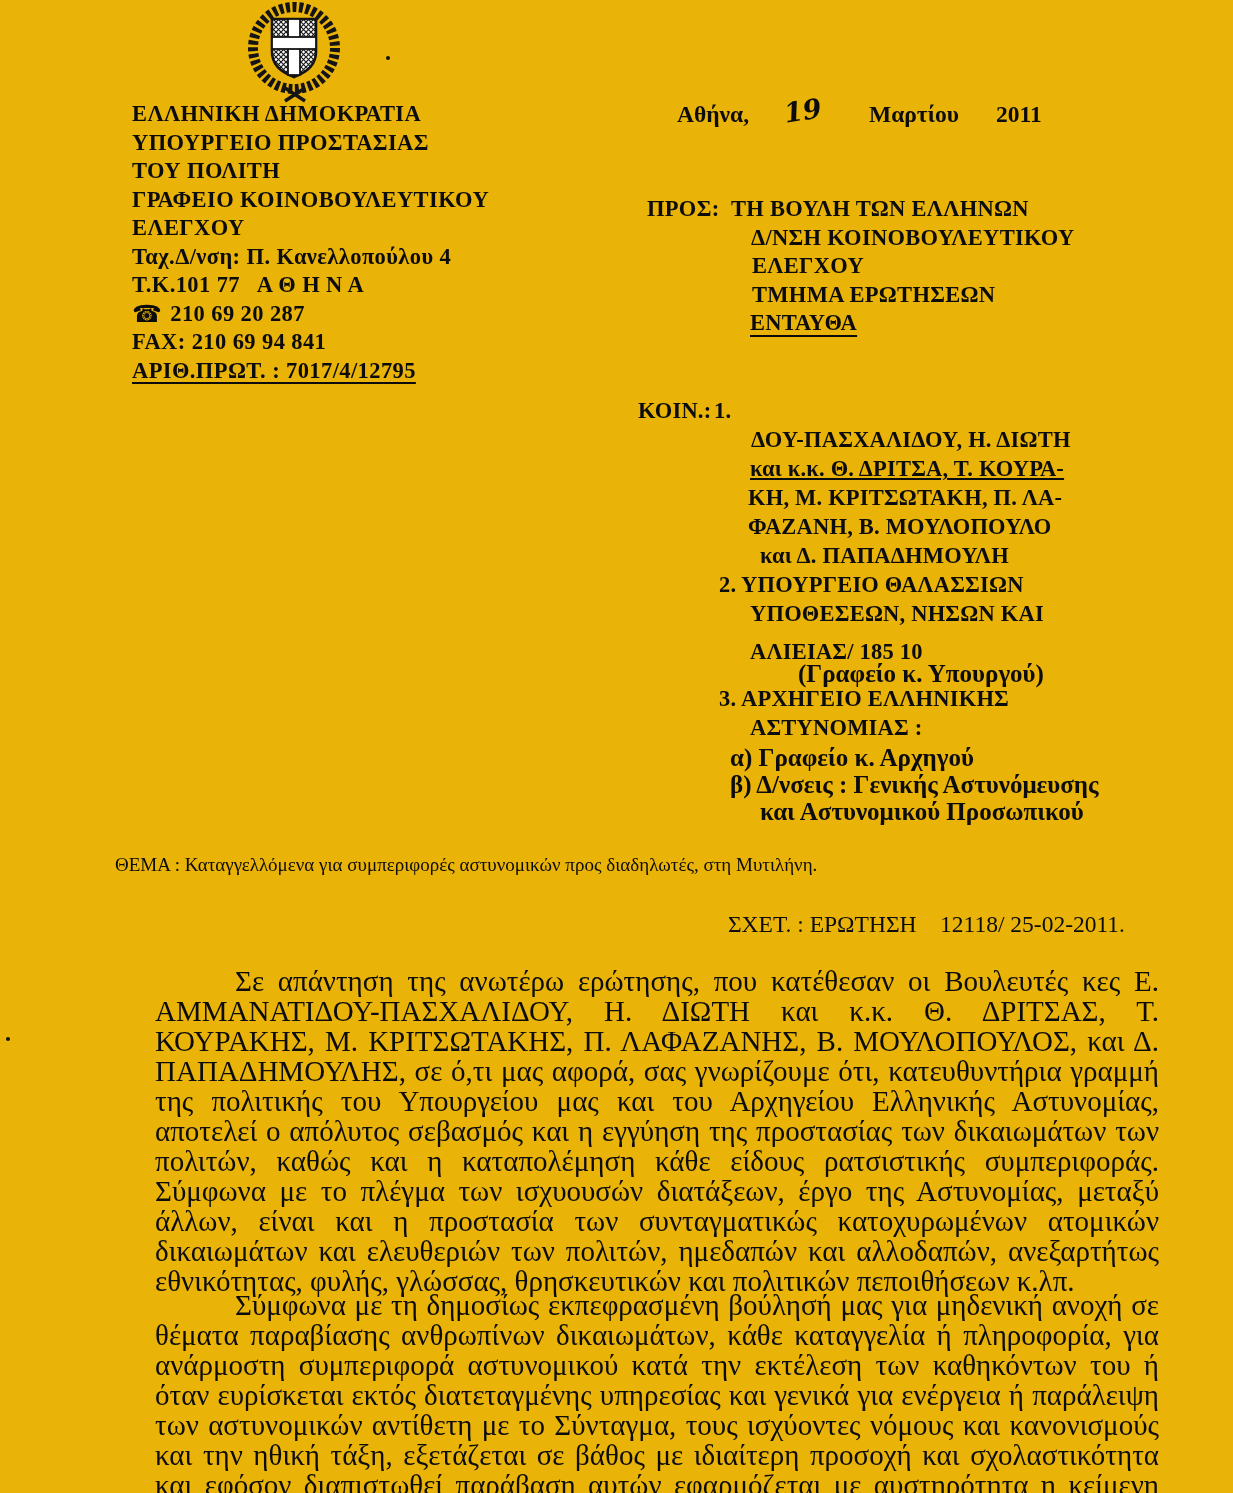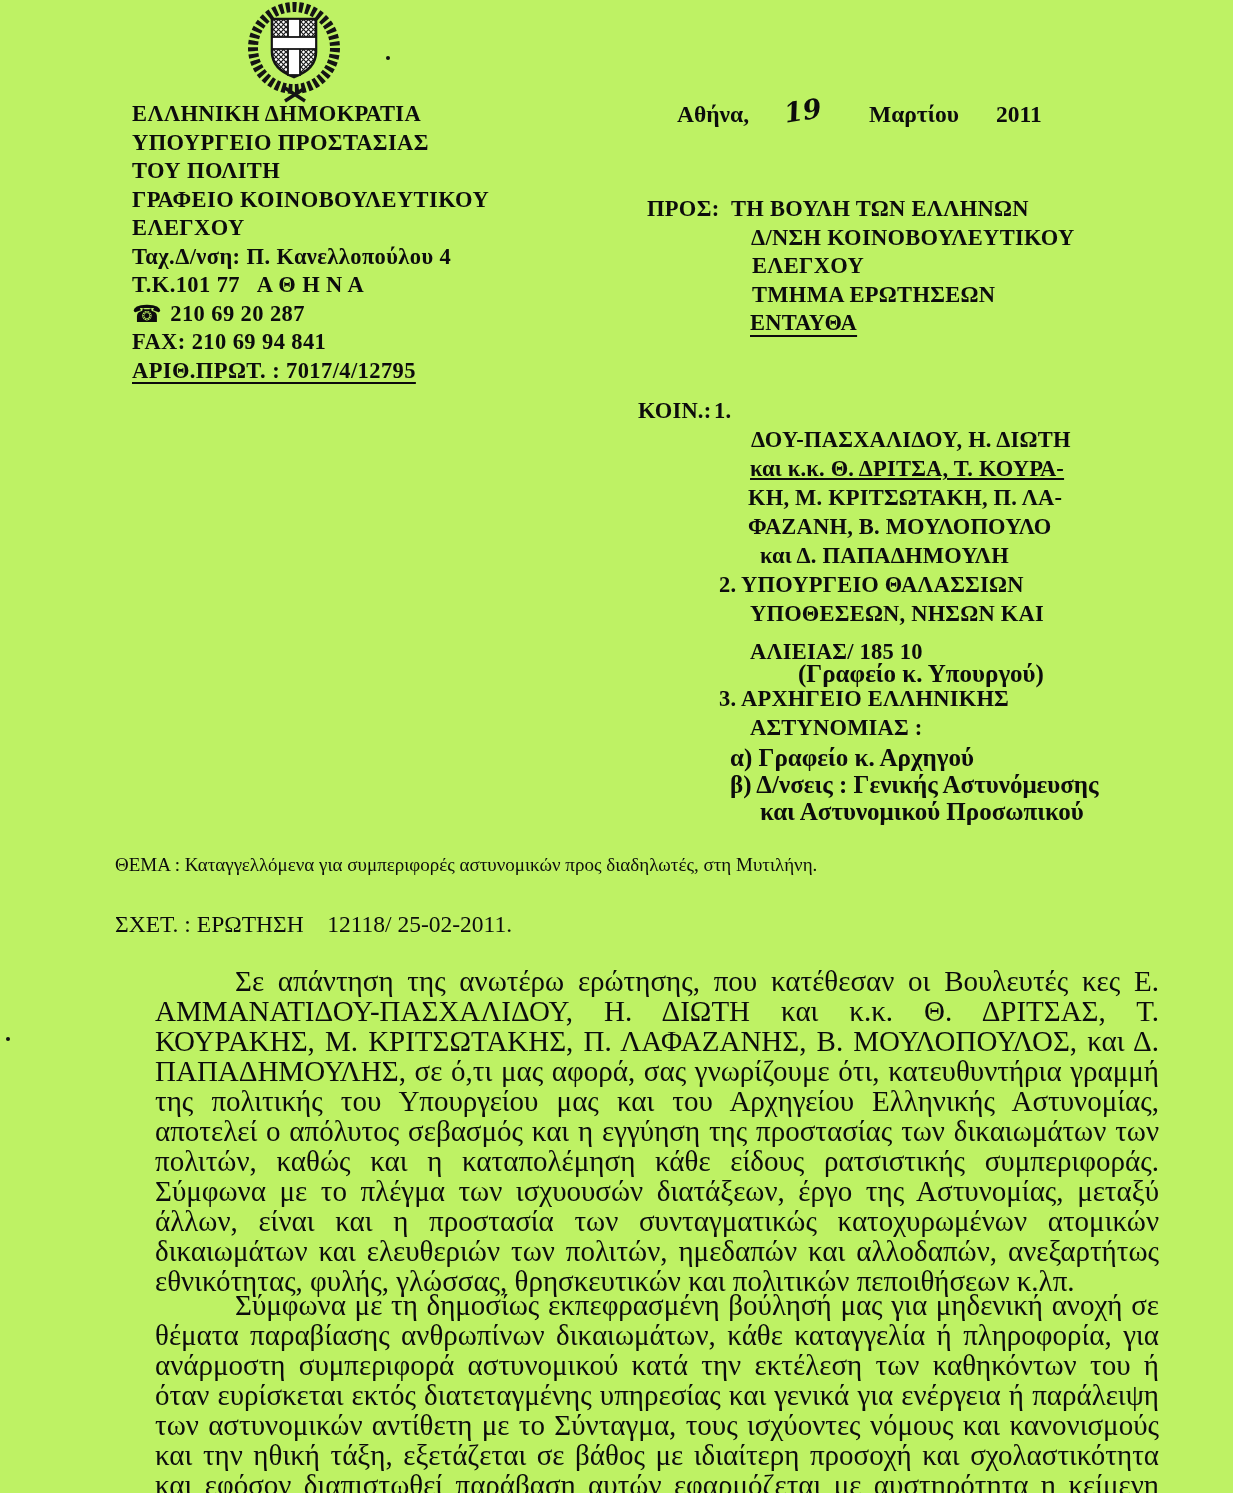--- a/index.html
+++ b/index.html
@@ -1,20 +1,20 @@
 <!DOCTYPE html>
 <html lang="el"><head>
 <meta charset="utf-8">
 <style>
   html,body{margin:0;padding:0;background:#e8e8e8;}
   .page{
     position:relative;
     width:1233px;height:1493px;
     margin:0 auto;
-    background:#bef264;
+    background:#eab308;
     color:#0c0c0c;
     font-family:"Liberation Serif","DejaVu Serif",serif;
     overflow:hidden;
   }
   .abs{position:absolute;}
   .line{white-space:pre-wrap;}
   
   .emblem{left:246px;top:2px;width:97px;height:101px;}
   
   .sender{left:132px;top:100px;width:470px;font-weight:bold;font-size:22.5px;line-height:28.5px;letter-spacing:.4px;}
@@ -55,21 +55,21 @@
   .cc2-l3{left:112px;top:244px;}
   .cc2-note{left:160px;top:265px;}
   .cc-n3{left:81px;top:291px;}
   .cc3-l1{left:103px;top:291px;}
   .cc3-l2{left:112px;top:320px;}
   .cc3-sub-a{left:92px;top:349px;}
   .cc3-sub-b{left:92px;top:376px;}
   .cc3-sub-b2{left:122px;top:403px;}
   
   .subject{left:115px;top:854px;width:1010px;font-size:19px;}
-  .reference{left:115px;top:911px;width:1010px;font-size:23.5px;}
+  .reference{left:115px;top:911px;width:1010px;font-size:23.5px;text-align:right;}
   
   .body-par{left:115px;top:966px;width:1004px;font-size:29px;line-height:30px;text-align:justify;text-indent:80px;margin-left:40px;}
   .body-par2{top:1290px;}
   
   .dot{position:absolute;background:#111;border-radius:50%;}
   .dot1{left:386px;top:56px;width:4px;height:4px;}
   .dot2{left:6px;top:1037px;width:4px;height:4px;}
 </style>
 </head>
 <body>

